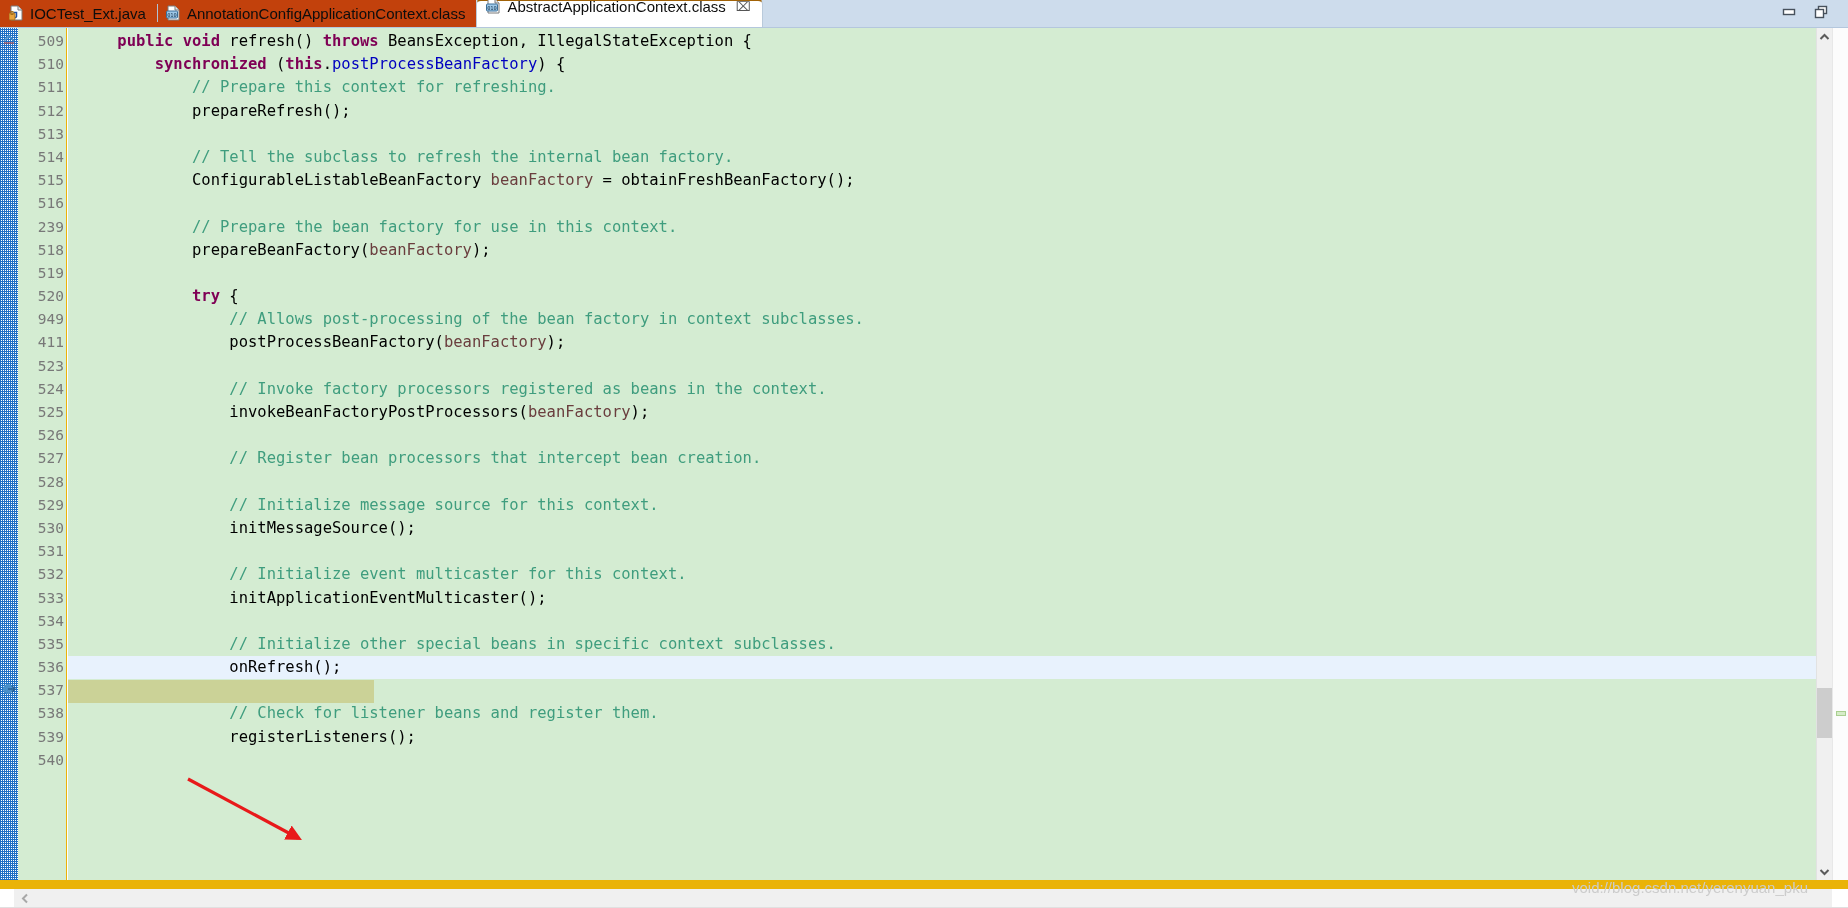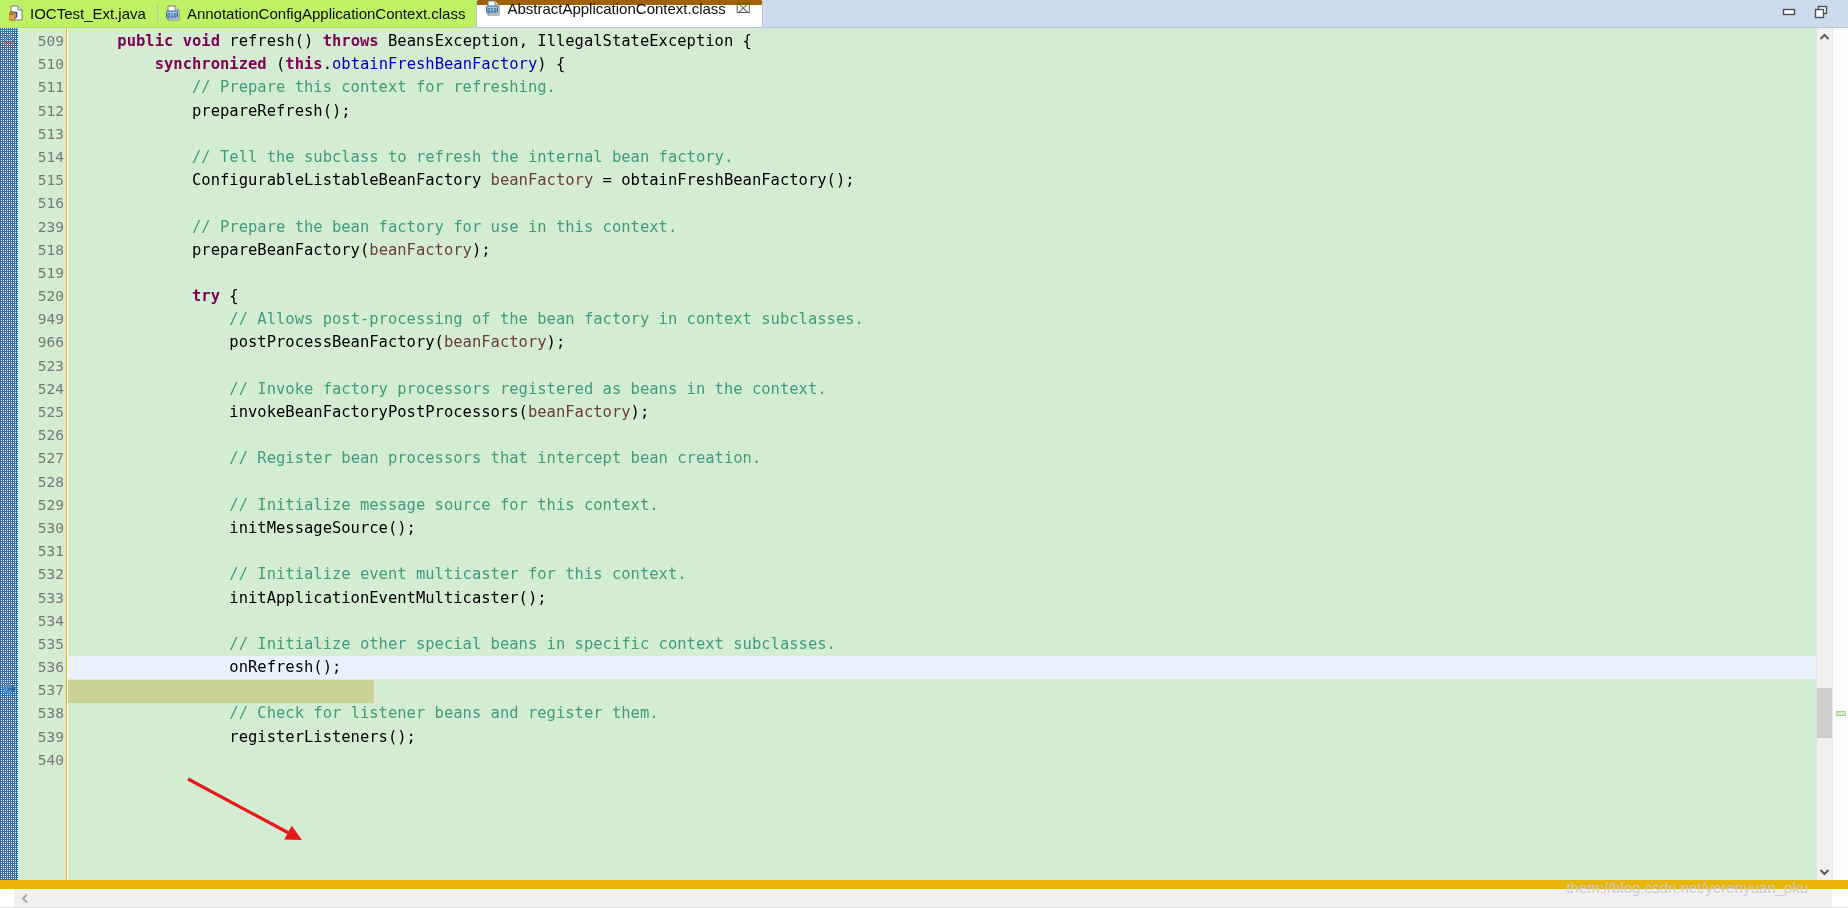--- a/index.html
+++ b/index.html
@@ -41,35 +41,35 @@
     gap: 6px;
     padding: 0 11px 0 9px;
     height: 28px;
     font-size: 15px;
     color: #0d0d0d;
     white-space: nowrap;
     background: #cddcec;
     position: relative;
     cursor: default;
   }
-  .tab.inactive { background: #bef264; }
+  .tab.inactive { background: #c2410c; }
   .tab.inactive + .tab.inactive::before {
     content: "";
     position: absolute;
     left: 0; top: 5px; bottom: 5px;
     width: 1px;
     background: #b0c1d4;
   }
   .tab.active {
     background: #ffffff;
     border-top-left-radius: 5px;
     border-top-right-radius: 5px;
     border-left: 1px solid #b9cadb;
     border-right: 1px solid #b9cadb;
-    border-top: 6px solid #a16207;
+    border-top: 2px solid #a16207;
     padding-bottom: 16px;
   }
   .tab-icon {
     width: 15px; height: 16px;
     flex: 0 0 15px;
     position: relative;
     display: inline-block;
   }
   .tab-close {
     font-size: 13px;
@@ -338,21 +338,21 @@
         <div class="ln">512</div>
         <div class="ln">513</div>
         <div class="ln">514</div>
         <div class="ln">515</div>
         <div class="ln">516</div>
         <div class="ln">239</div>
         <div class="ln">518</div>
         <div class="ln">519</div>
         <div class="ln">520</div>
         <div class="ln">949</div>
-        <div class="ln">966</div>
+        <div class="ln">411</div>
         <div class="ln">523</div>
         <div class="ln">524</div>
         <div class="ln">525</div>
         <div class="ln">526</div>
         <div class="ln">527</div>
         <div class="ln">528</div>
         <div class="ln">529</div>
         <div class="ln">530</div>
         <div class="ln">531</div>
         <div class="ln">532</div>
@@ -362,21 +362,21 @@
         <div class="ln">536</div>
         <div class="ln">537</div>
         <div class="ln">538</div>
         <div class="ln">539</div>
         <div class="ln">540</div>
       </div>
     <div class="gutter-sep"></div>
 
     <div class="code-area" id="code-area">
         <div class="code-line"><span class="pln">    </span><span class="kw">public</span><span class="pln"> </span><span class="kw">void</span><span class="pln"> refresh() </span><span class="kw">throws</span><span class="pln"> BeansException, IllegalStateException {</span></div>
-        <div class="code-line"><span class="pln">        </span><span class="kw">synchronized</span><span class="pln"> (</span><span class="kw">this</span><span class="pln">.</span><span class="fld">obtainFreshBeanFactory</span><span class="pln">) {</span></div>
+        <div class="code-line"><span class="pln">        </span><span class="kw">synchronized</span><span class="pln"> (</span><span class="kw">this</span><span class="pln">.</span><span class="fld">postProcessBeanFactory</span><span class="pln">) {</span></div>
         <div class="code-line"><span class="pln">            </span><span class="cmt">// Prepare this context for refreshing.</span></div>
         <div class="code-line"><span class="pln">            prepareRefresh();</span></div>
         <div class="code-line"><span class="pln"></span></div>
         <div class="code-line"><span class="pln">            </span><span class="cmt">// Tell the subclass to refresh the internal bean factory.</span></div>
         <div class="code-line"><span class="pln">            ConfigurableListableBeanFactory </span><span class="loc">beanFactory</span><span class="pln"> = obtainFreshBeanFactory();</span></div>
         <div class="code-line"><span class="pln"></span></div>
         <div class="code-line"><span class="pln">            </span><span class="cmt">// Prepare the bean factory for use in this context.</span></div>
         <div class="code-line"><span class="pln">            prepareBeanFactory(</span><span class="loc">beanFactory</span><span class="pln">);</span></div>
         <div class="code-line"><span class="pln"></span></div>
         <div class="code-line"><span class="pln">            </span><span class="kw">try</span><span class="pln"> {</span></div>
@@ -449,14 +449,14 @@
             <path d="M6 1.5 L2 5.5 L6 9.5" fill="none" stroke="#a8a8a8" stroke-width="2"></path>
           </svg>
       </div>
       <div class="hscroll-track"></div>
     </div>
 
     <div class="corner"></div>
     <div class="bottom-edge"></div>
   </div>
 
-  <div class="watermark">them://blog.csdn.net/yerenyuan_pku</div>
+  <div class="watermark">void://blog.csdn.net/yerenyuan_pku</div>
 </div>
 
 </body></html>

